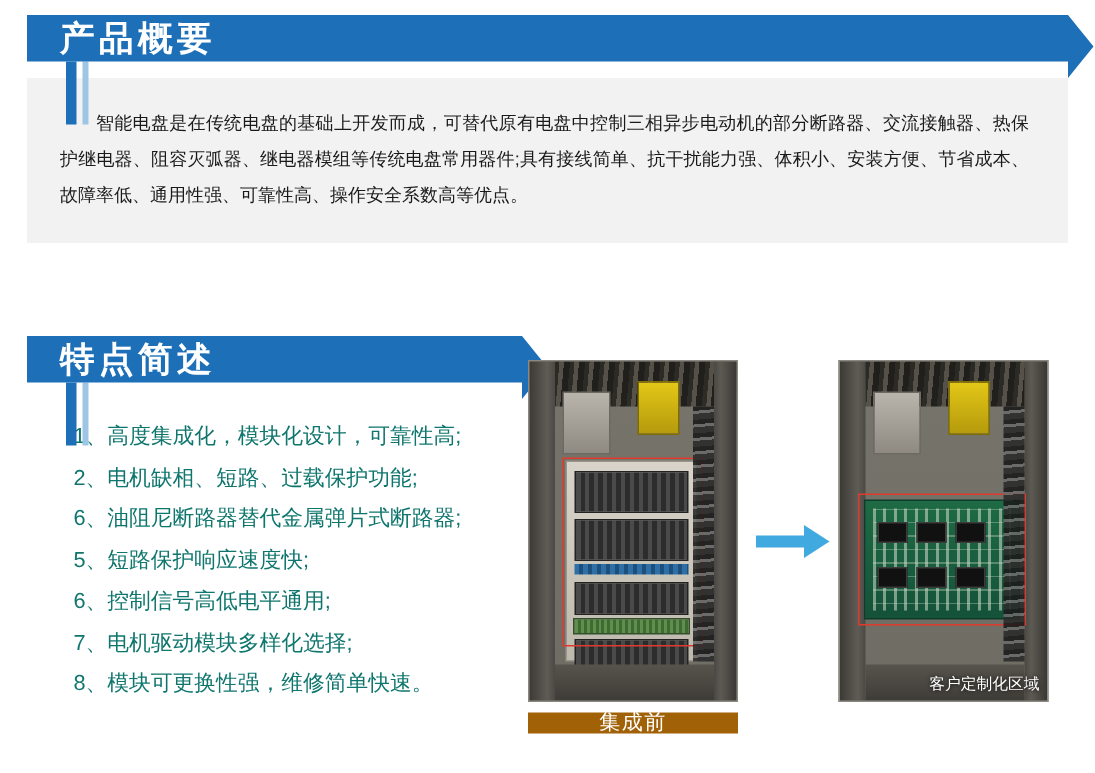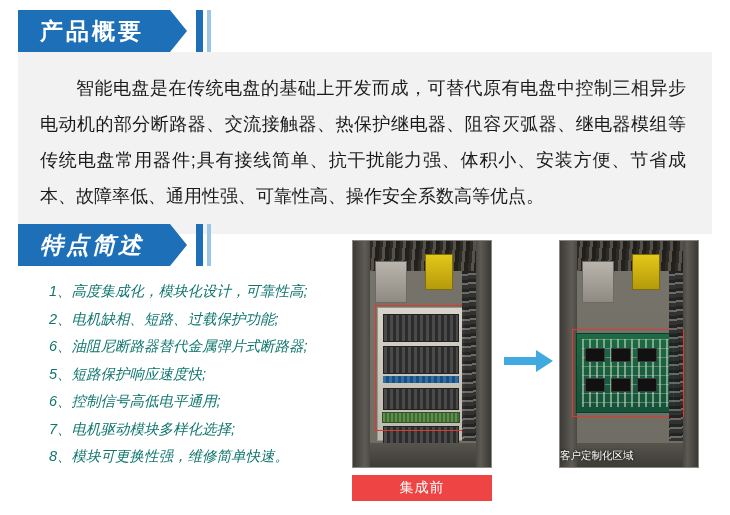--- a/index.html
+++ b/index.html
@@ -14,20 +14,21 @@
     overflow: hidden;
     position: relative;
   }
 
   
   .section-head {
     position: relative;
     height: 42px;
     display: flex;
     align-items: stretch;
+    flex-direction: column;
   }
   .head-blue {
     background: #1d6fb8;
     display: flex;
     align-items: center;
     padding: 0 26px 0 22px;
     position: relative;
   }
   .head-blue::after {
     content: "";
@@ -73,35 +74,34 @@
     width: 694px;
   }
   .overview-body {
     background: #f2f2f2;
     margin-top: 0;
     padding: 18px 26px 20px 22px;
     box-sizing: border-box;
     width: 694px;
   }
   .overview-text {
-    font-size: 18px;
+    font-size: 12px;
     line-height: 2.0;
     color: #1a1a1a;
     text-indent: 2em;
     text-align: justify;
     margin: 0;
   }
 
   
   #features-block {
     position: absolute;
     left: 18px;
     top: 224px;
     width: 330px;
-    font-style: italic;
   }
   .features-list {
     margin: 18px 0 0 0;
     padding: 0 0 0 14px;
     list-style: none;
   }
   .features-list li {
     font-size: 14.5px;
     color: #0f766e;
     line-height: 1.0;
@@ -235,31 +235,31 @@
   }
   .cab-bottom {
     position: absolute;
     left: 17px; right: 15px; bottom: 0;
     height: 24px;
     background: linear-gradient(180deg, #57544d, #3e3c37);
   }
 
   .photo-caption-inner {
     position: absolute;
-    left: 0; right: 16px; bottom: 4px;
-    text-align: left;
+    left: 0; right: 5px; bottom: 4px;
+    text-align: right;
     color: #ffffff;
     font-size: 10.5px;
     text-shadow: 0 0 3px rgba(0,0,0,.9);
   }
 
   .caption-bar {
     margin-top: 7px;
-    height: 26px;
-    background: #ef4444;
+    height: 14px;
+    background: #a16207;
     color: #ffffff;
     font-size: 14px;
     display: flex;
     align-items: center;
     justify-content: center;
     letter-spacing: 1px;
   }
 
   #arrow {
     position: absolute;

